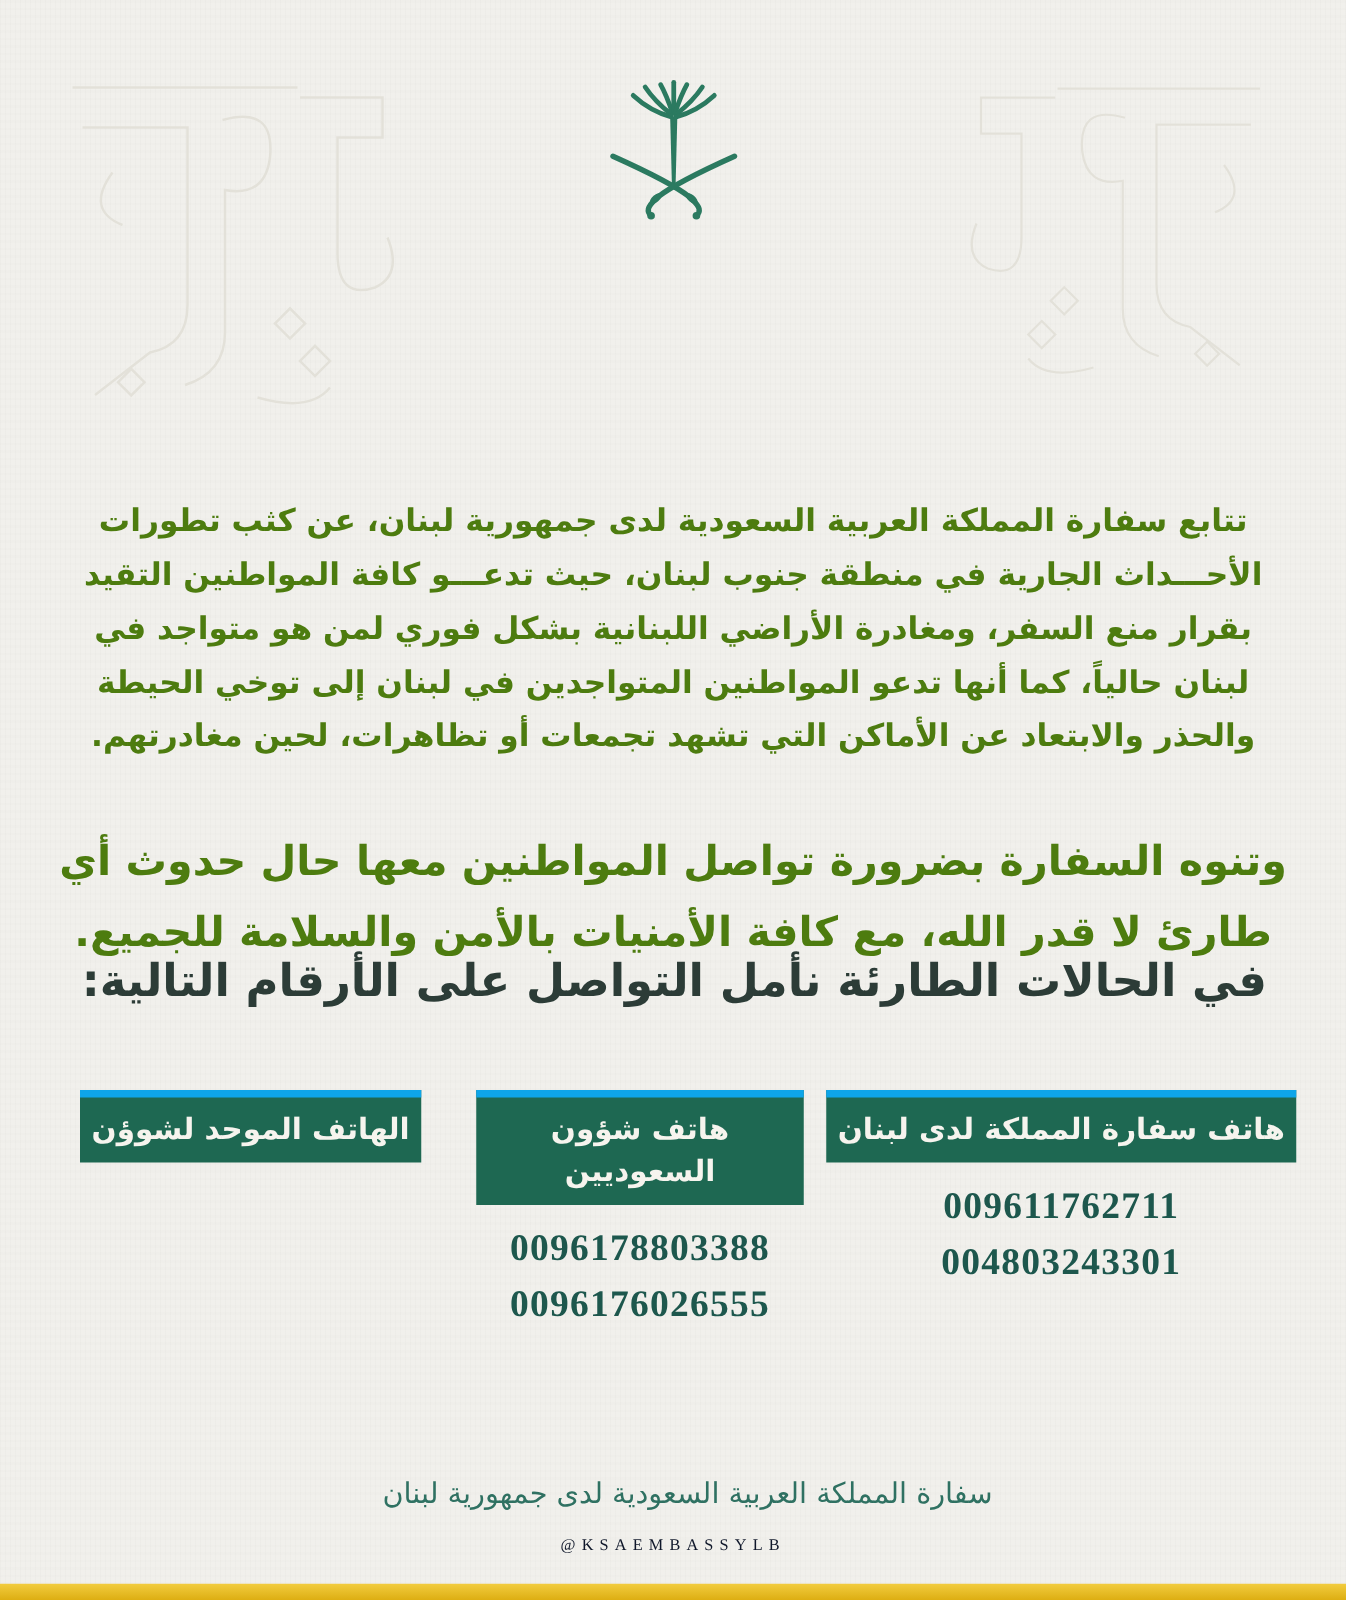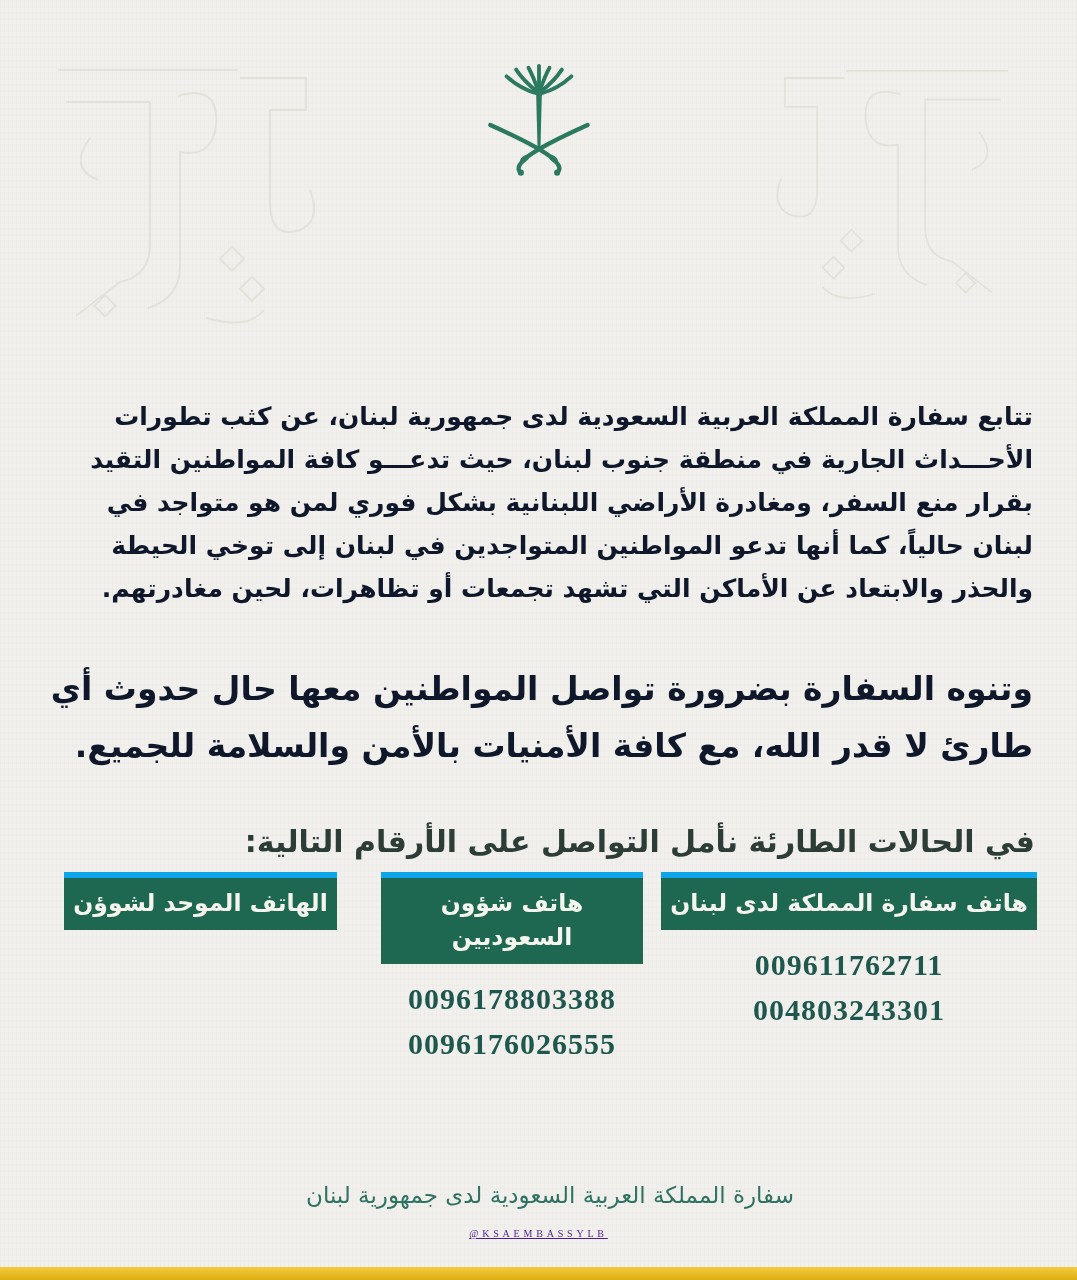--- a/index.html
+++ b/index.html
@@ -9,28 +9,28 @@
       repeating-linear-gradient(90deg, rgba(90,90,80,0.025) 0 1px, transparent 1px 4px),
       repeating-linear-gradient(0deg, rgba(120,120,110,0.015) 0 2px, transparent 2px 6px),
       #f1f0ec;
     font-family:"DejaVu Sans", sans-serif;
   }
   .watermark{position:absolute;opacity:.9;pointer-events:none;}
   .wm-left{top:18px;left:28px;width:300px;height:320px;}
   .wm-right{top:8px;right:42px;width:270px;height:320px;transform:scaleX(-1);}
   .emblem{position:absolute;top:62px;left:50%;transform:translateX(-50%);width:118px;height:124px;}
   .textblock{
-    position:absolute;left:44px;right:44px;direction:rtl;text-align:right;
-    color:#0f172a;font-weight:bold;
+    position:absolute;left:44px;right:44px;direction:rtl;text-align:center;
+    color:#4d7c0f;font-weight:bold;
   }
   .para1{top:370px;font-size:25px;line-height:1.72;}
   .para2{top:628px;font-size:33px;line-height:1.72;}
   .heading{
-    position:absolute;top:804px;right:42px;left:44px;direction:rtl;text-align:right;
-    color:#2c3c37;font-size:30px;font-weight:800;letter-spacing:-0.3px;
+    position:absolute;top:741px;right:42px;left:44px;direction:rtl;text-align:center;
+    color:#2c3c37;font-size:36px;font-weight:800;letter-spacing:-0.3px;
   }
   .contacts{
     position:absolute;top:872px;right:40px;width:973px;
     display:flex;flex-direction:row;direction:rtl;align-items:flex-start;
   }
   .contact-col{display:flex;flex-direction:column;text-align:center;}
   .col-embassy{width:376px;margin-left:18px;}
   .col-shuoon{width:262px;margin-left:44px;align-items:center;}
   .col-unified{width:273px;}
   .contact-header{
@@ -43,23 +43,22 @@
     margin-top:12px;font-family:"Liberation Serif", serif;font-weight:bold;
     color:#1d574d;font-size:30px;line-height:1.5;letter-spacing:1px;
   }
   .contact-numbers .num{display:block;}
   .footer-org{
     position:absolute;top:1182px;left:0;right:0;text-align:center;direction:rtl;
     color:#2f7162;font-size:23px;font-weight:500;padding-left:23px;
   }
   .footer-handle{
     position:absolute;top:1228px;left:0;right:0;text-align:center;
-    font-family:"Liberation Serif", serif;font-size:10px;color:#4c1d95;
+    font-family:"Liberation Serif", serif;font-size:13px;color:#0f172a;
     letter-spacing:0.38em;
-    text-decoration:underline;
   }
   .gold-bar{
     position:absolute;left:0;right:0;bottom:0;height:13px;
     background:linear-gradient(#f2cc3f,#ddae12);
   }
 </style>
 </head>
 <body>
 
 <svg class="watermark wm-left" viewBox="0 0 300 320" aria-hidden="true">

